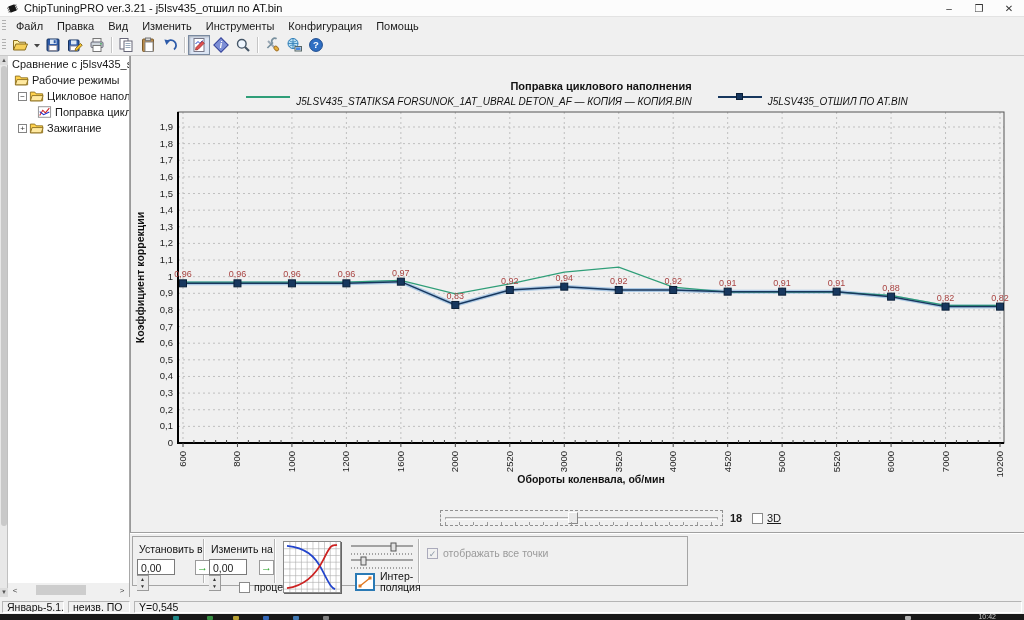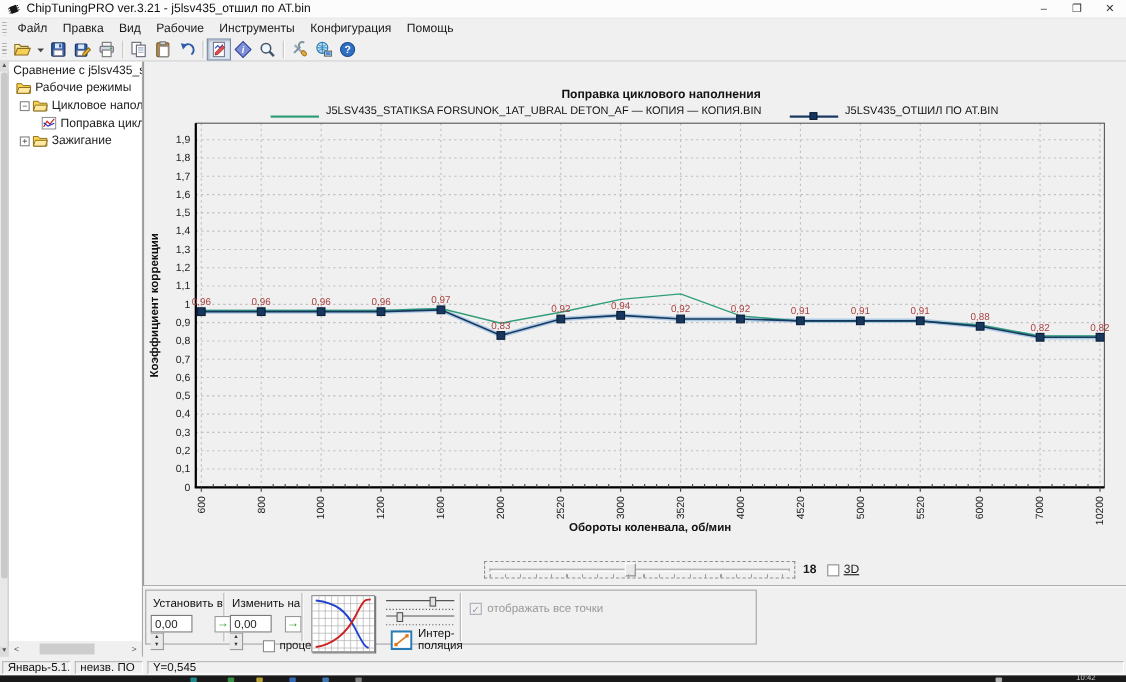--- a/index.html
+++ b/index.html
@@ -37,21 +37,21 @@
   .tree-ic { width:15px; height:14px; margin-right:3px; flex:0 0 auto; display:flex; }
   .tree-label { overflow:hidden; white-space:nowrap; }
   .hscroll { position:absolute; left:8px; top:583px; width:122px; height:14px; background:#f0f0f0; border-right:1px solid #a8a8a8; display:flex; align-items:center; }
   .hscroll .arr { width:14px; text-align:center; font-size:8px; color:#444; }
   .hscroll .thumb { width:50px; height:10px; background:#cdcdcd; margin-left:14px; }
 
   
   .mainarea { position:absolute; left:130px; top:56px; width:894px; height:477px; background:#f0f0f0; border-left:1px solid #9a9a9a; }
   .chart-title { position:absolute; left:130px; top:80px; width:894px; text-align:center; font-weight:bold; font-size:11px; color:#111;margin-left:24px; }
   .chart-legend { position:absolute; left:130px; top:96px; width:894px; display:flex; justify-content:center; align-items:center; gap:26px; font-size:10px; color:#111; }
-  .leg-entry { display:flex; align-items:flex-end; gap:6px; }
+  .leg-entry { display:flex; align-items:flex-start; gap:6px;font-style:italic; }
   .leg-line { width:44px; height:2px; position:relative; }
   .leg-marker { position:absolute; left:18px; top:-3px; width:7px; height:7px; }
 
   
   .throttle-label { position:absolute; left:250px; top:500px; width:182px; text-align:right; font-size:10.5px; line-height:12px; color:#222; }
   .slider { position:absolute; left:440px; top:510px; width:283px; height:16px; border:1px dashed #909090; background:#f0f0f0; }
   .slider .track { position:absolute; left:4px; right:4px; top:6px; height:3px; background:#e6e6e6; border:1px solid #aaa; border-bottom-color:#fff; }
   .slider .thumb { position:absolute; left:127px; top:1px; width:10px; height:12px; background:#e9e9e9; border:1px solid #888; border-top-color:#fff; border-left-color:#fff; }
   .slider .ticks { position:absolute; left:4px; right:4px; bottom:0; height:3px; background:repeating-linear-gradient(to right,#9a9a9a 0 1px,transparent 1px 14px); }
   .throttle-value { position:absolute; left:730px; top:512px; font-weight:bold; font-size:11px; }
@@ -116,21 +116,21 @@
       <div class="win-btn">❐</div>
       <div class="win-btn">✕</div>
     </div>
   </div>
 
   <div class="menubar">
     <span class="gripper"></span>
   <div class="menu-item">Файл</div>
       <div class="menu-item">Правка</div>
       <div class="menu-item">Вид</div>
-      <div class="menu-item">Рабочие</div>
+      <div class="menu-item">Изменить</div>
       <div class="menu-item">Инструменты</div>
       <div class="menu-item">Конфигурация</div>
       <div class="menu-item">Помощь</div>
     </div>
 
   <div class="toolbar">
     <span class="gripper"></span>
   <div class="tb-btn">
         <span class="tb-ic">
           <svg viewBox="0 0 16 16" width="17" height="16">

